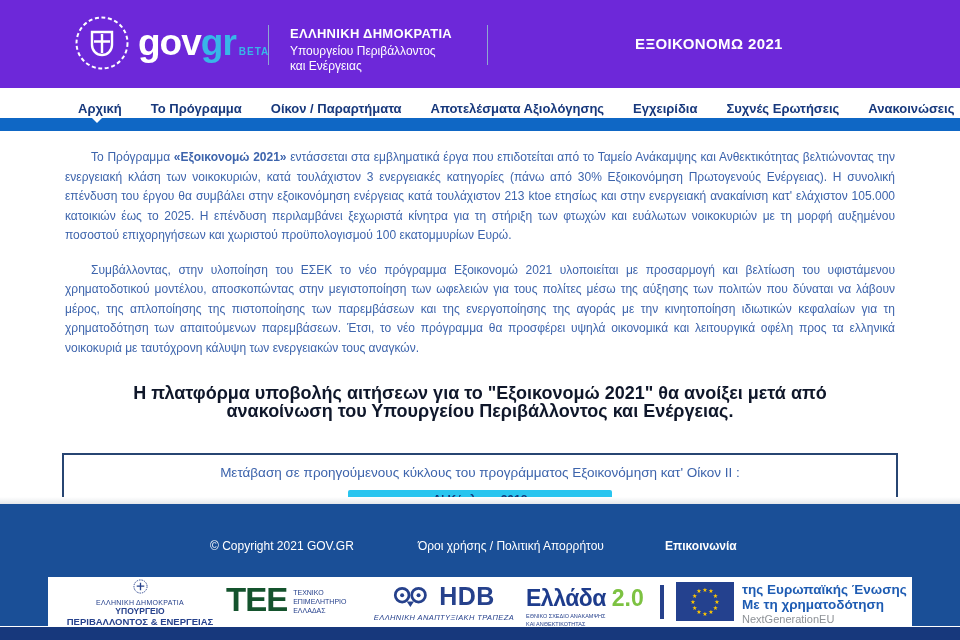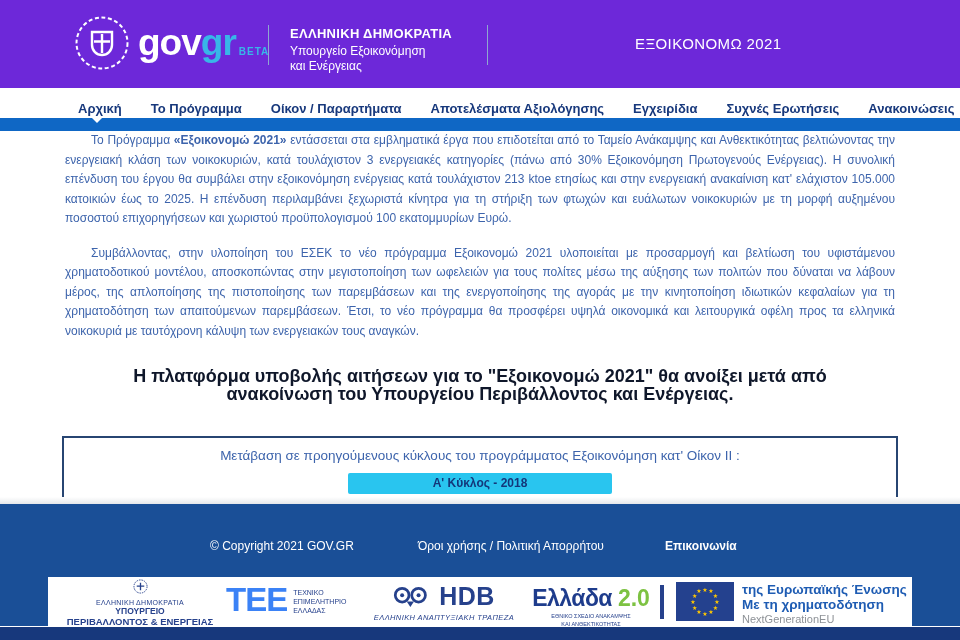--- a/index.html
+++ b/index.html
@@ -11,34 +11,34 @@
   .header { position:absolute; top:0; left:0; width:960px; height:88px; background:#6d28d9; }
   .emblem { position:absolute; left:74px; top:15px; }
   .logo-text { position:absolute; left:138px; top:22px; font-weight:bold; font-size:37px; letter-spacing:-1px; color:#fff; }
   .logo-text .gr { color:#38B6E8; }
   .logo-text .beta { font-size:10px; letter-spacing:1px; color:#38B6E8; font-weight:bold; margin-left:3px; }
   .hdr-div { position:absolute; top:25px; width:1px; height:40px; background:#8FA6D0; }
   .hdr-div1 { left:268px; } .hdr-div2 { left:487px; }
   .ministry { position:absolute; left:290px; top:26px; color:#fff; }
   .ministry .m1 { font-size:13px; font-weight:bold; letter-spacing:.3px; margin-bottom:3px; }
   .ministry .m2, .ministry .m3 { font-size:12px; line-height:15px; }
-  .program-title { position:absolute; left:635px; top:35px; color:#fff; font-size:15px; font-weight:normal; letter-spacing:.4px; }
+  .program-title { position:absolute; left:635px; top:35px; color:#fff; font-size:15px; font-weight:bold; letter-spacing:.4px; }
 
   
   .nav { position:absolute; top:88px; left:0; width:960px; height:40px; background:#fff; display:flex; align-items:center; padding-left:78px; gap:29px; }
   .nav a { font-size:13px; font-weight:bold; color:#17387C; text-decoration:none; white-space:nowrap; }
   .bluebar { position:absolute; top:118px; left:0; width:960px; height:13px; background:#0F67C5; }
   .nav-caret { position:absolute; top:118px; left:92px; width:0; height:0;
     border-left:5px solid transparent; border-right:5px solid transparent; border-top:5px solid #ffffff; }
 
   
   .content { position:absolute; top:131px; left:0; width:960px; height:366px; background:#fff; }
   .content p.body-text { margin:0 65px 15px; font-size:12px; line-height:19.5px; text-align:justify;
     color:#3D64AC; text-indent:26px; }
-  .content p.first { }
+  .content p.first { padding-top:17px; }
   .announcement { margin:26px 90px 0; text-align:center; font-size:18px; font-weight:bold; color:#0f172a; line-height:18px; }
   .cycles-box { margin:33px auto 0; width:836px; border:2px solid #274572; background:#fff; padding:10px 0 12px; }
   .cycles-box h2 { text-align:center; font-size:13.5px; font-weight:normal; color:#3D64AC; margin-bottom:10px; }
   .cycle-btn { display:block; width:264px; height:21px; line-height:21px; margin:0 auto 8px; background:#29C5EF;
     color:#14377A; font-size:12px; font-weight:bold; text-align:center; text-decoration:none; border-radius:2px; }
   .cycle-btn:last-child { margin-bottom:0; }
 
   
   .content-fade { position:absolute; top:497px; left:0; width:960px; height:11px;
     background:linear-gradient(to bottom,#ffffff 0%,#e9ebee 55%,#c7ccd3 100%); }
@@ -49,27 +49,27 @@
   .f-contact { left:665px; top:35px; font-weight:bold; }
   .bottomstrip { position:absolute; top:627px; left:0; width:960px; height:13px; background:#17387C; }
 
   
   .partners { position:absolute; top:577px; left:48px; width:864px; height:50px; background:#fff; }
   .p-ministry { position:absolute; left:12px; top:2px; width:160px; text-align:center; color:#26418C; }
   .p-ministry .pm1 { font-size:7px; letter-spacing:.3px; margin-top:1px; }
   .p-ministry .pm2 { font-size:8.5px; font-weight:bold; }
   .p-ministry .pm3 { font-size:9.5px; font-weight:bold; }
   .p-tee { position:absolute; left:178px; top:9px; display:flex; gap:6px; align-items:flex-start; }
-  .p-tee .tee-big { font-size:33px; font-weight:bold; color:#3b82f6; line-height:28px; letter-spacing:-1px; }
+  .p-tee .tee-big { font-size:33px; font-weight:bold; color:#14532d; line-height:28px; letter-spacing:-1px; }
   .p-tee .tee-side { font-size:7px; color:#26418C; line-height:9px; padding-top:2px; }
   .p-hdb { position:absolute; left:318px; top:5px; width:156px; text-align:center; color:#26418C; }
   .p-hdb .hdb-row { display:flex; align-items:center; justify-content:center; gap:4px; }
   .p-hdb .hdb-big { font-size:25px; font-weight:bold; color:#26418C; letter-spacing:.5px; }
   .p-hdb .hdb-name { font-size:7.5px; letter-spacing:.4px; margin-top:2px;font-style:italic; }
-  .p-gr20 { position:absolute; left:478px; top:8px; width:130px; text-align:center; }
+  .p-gr20 { position:absolute; left:478px; top:8px; width:130px; text-align:left; }
   .p-gr20 .g-name { font-size:23px; font-weight:bold; color:#1E3C8C; letter-spacing:-.5px; }
   .p-gr20 .g-ver { font-size:23px; font-weight:bold; color:#7DC242; }
   .p-gr20 .g-sub { font-size:5.5px; color:#26418C; line-height:7px; margin-top:1px; }
   .p-div { position:absolute; left:612px; top:8px; width:4px; height:34px; background:#26418C; }
   .p-eu { position:absolute; left:628px; top:5px; display:flex; gap:8px; align-items:flex-start; }
   .p-eu .eu-l12 { font-size:13.5px; font-weight:bold; color:#1E5CB3; line-height:15px; }
   .p-eu .eu-l3 { font-size:11px; color:#8E9297; margin-top:1px; }
 </style>
 </head>
 <body>
@@ -81,21 +81,21 @@
       <svg width="56" height="56" viewBox="0 0 56 56">
         <circle cx="28" cy="28" r="25.5" fill="none" stroke="#ffffff" stroke-width="2" stroke-dasharray="4 2.6"></circle>
         <path d="M18 17 h20 v13 a10 10 0 0 1 -20 0 z" fill="none" stroke="#ffffff" stroke-width="2.4"></path>
         <path d="M28 19 V38 M20 26.5 H36" fill="none" stroke="#ffffff" stroke-width="2.4"></path>
       </svg>
     </span>
     <div class="logo-text"><span>gov</span><span class="gr">gr</span><span class="beta">BETA</span></div>
     <div class="hdr-div hdr-div1"></div>
     <div class="ministry">
       <div class="m1">ΕΛΛΗΝΙΚΗ ΔΗΜΟΚΡΑΤΙΑ</div>
-      <div class="m2">Υπουργείο Εξοικονόμηση</div>
+      <div class="m2">Υπουργείου Περιβάλλοντος</div>
       <div class="m3">και Ενέργειας</div>
     </div>
     <div class="hdr-div hdr-div2"></div>
     <div class="program-title">ΕΞΟΙΚΟΝΟΜΩ 2021</div>
   </div>
 
   <div class="nav">
     <a href="#">Αρχική</a>
     <a href="#">Το Πρόγραμμα</a>
     <a href="#">Οίκον / Παραρτήματα</a>

